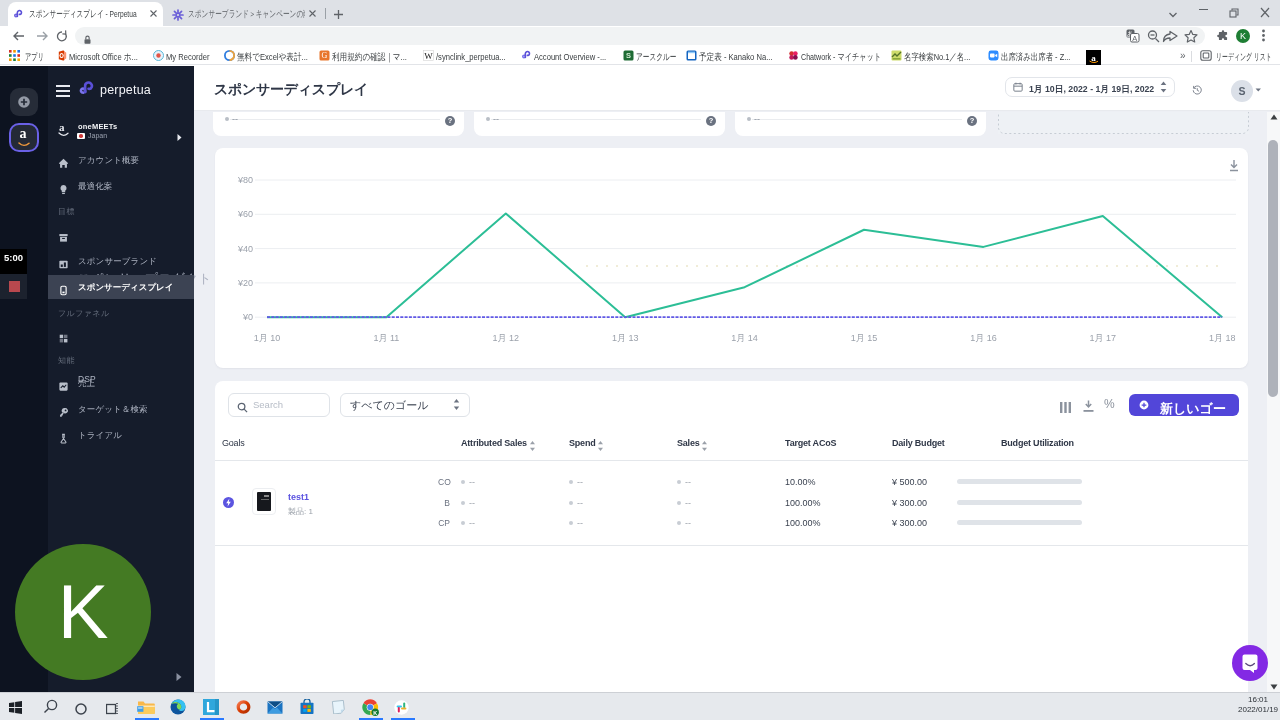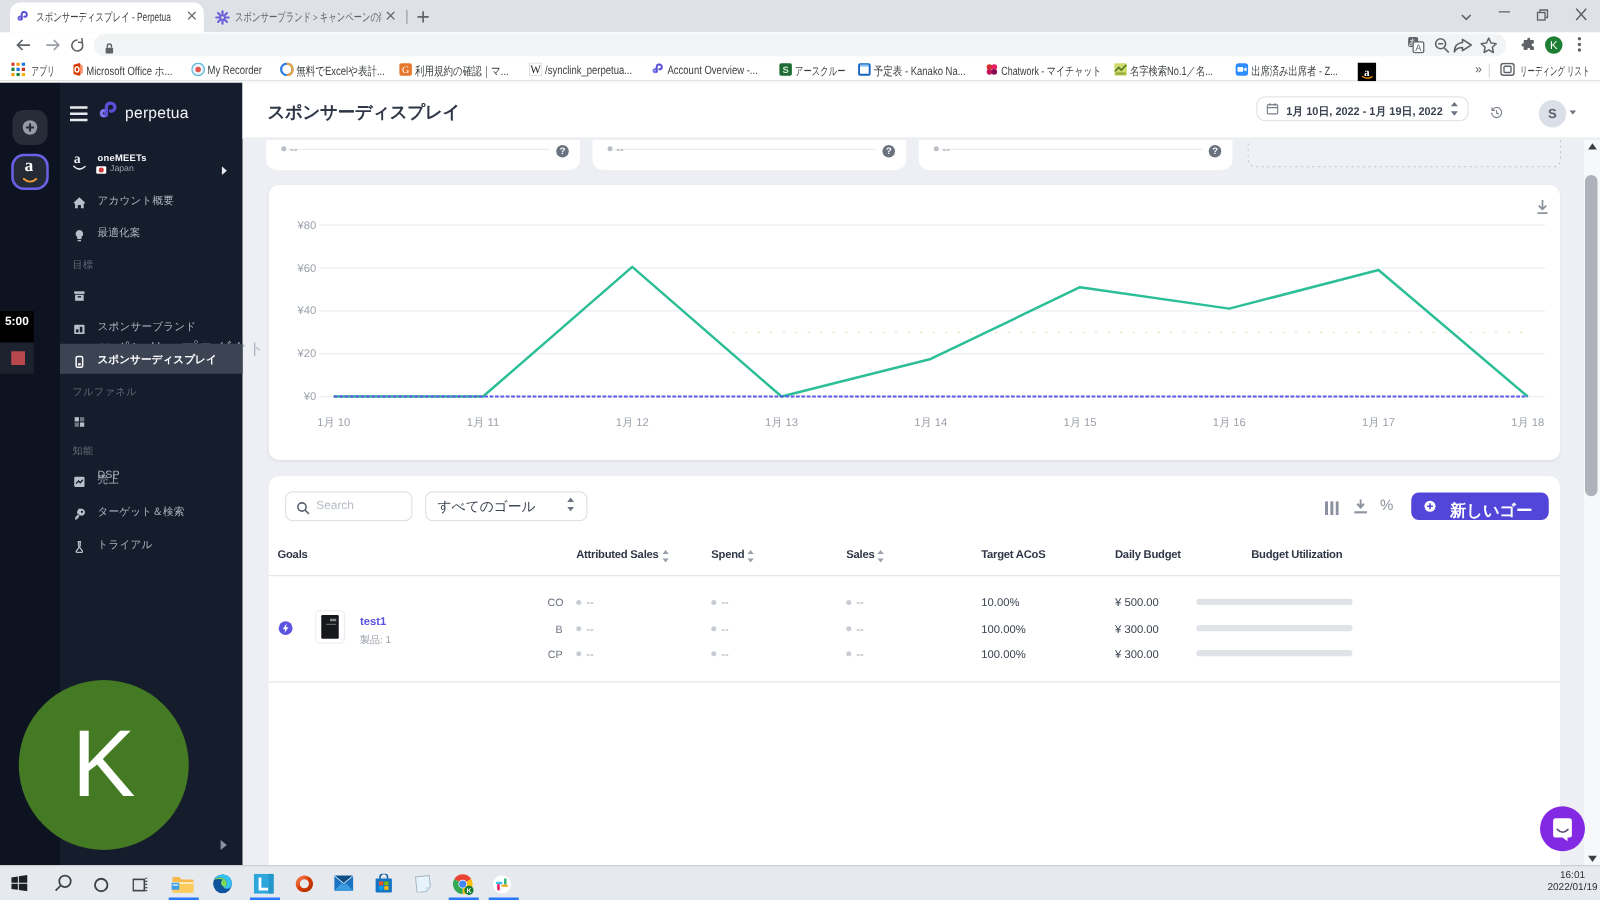--- a/index.html
+++ b/index.html
@@ -467,21 +467,21 @@
             <rect x="0.5" y="10" width="10" height="1.8" fill="#8b929d"></rect>
           </svg></div>
         <div class="abs" style="left: 1104px; top: 331px; font-size: 12px; color: rgb(139, 146, 157);">%</div>
         <div class="abs" style="left: 1129px; top: 328px; width: 110px; height: 22px; background: rgb(82, 70, 217); border-radius: 6px; color: rgb(255, 255, 255);">
           <svg style="position:absolute;left:10px;top:6px;" width="10" height="10" viewBox="0 0 12 12">
             <circle cx="6" cy="6" r="5.3" fill="#fff"></circle>
             <path d="M6 3.2 V8.8 M3.2 6 H8.8" stroke="#5246d9" stroke-width="1.5"></path>
           </svg>
           <span style="position:absolute;left:31px;top:6px;font-size:13px;font-weight:bold;">新しいゴールを作成</span>
         </div>
-        <div class="abs" style="left: 222px; top: 372px; font-size: 9px; font-weight: bold; color: rgb(47, 55, 71); letter-spacing: -0.2px;">Goals</div>
+        <div class="abs" style="left: 222px; top: 372px; font-size: 9px; font-weight: normal; color: rgb(47, 55, 71); letter-spacing: -0.2px;">Goals</div>
         <div class="abs" style="left: 461px; top: 372px; font-size: 9px; font-weight: bold; color: rgb(47, 55, 71); letter-spacing: -0.2px;">Attributed Sales</div>
         <div class="abs" style="left: 529px; top: 371.5px; width: 7px; height: 12px;"><svg width="7" height="12" viewBox="0 0 7 13">
             <path d="M3.5 1 L6.2 4.5 H0.8 Z" fill="#9aa0a9"></path>
             <path d="M3.5 12 L6.2 8.5 H0.8 Z" fill="#9aa0a9"></path>
           </svg></div>
         <div class="abs" style="left: 569px; top: 372px; font-size: 9px; font-weight: bold; color: rgb(47, 55, 71); letter-spacing: -0.2px;">Spend</div>
         <div class="abs" style="left: 597px; top: 371.5px; width: 7px; height: 12px;"><svg width="7" height="12" viewBox="0 0 7 13">
             <path d="M3.5 1 L6.2 4.5 H0.8 Z" fill="#9aa0a9"></path>
             <path d="M3.5 12 L6.2 8.5 H0.8 Z" fill="#9aa0a9"></path>
           </svg></div>

